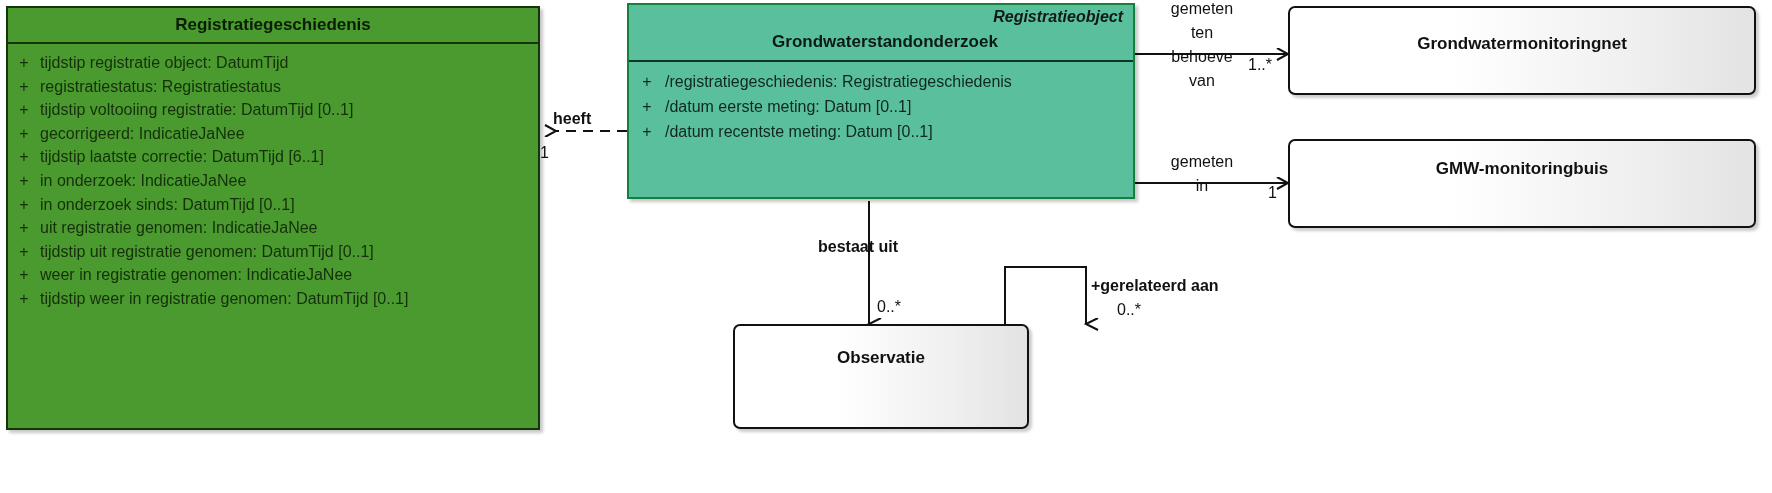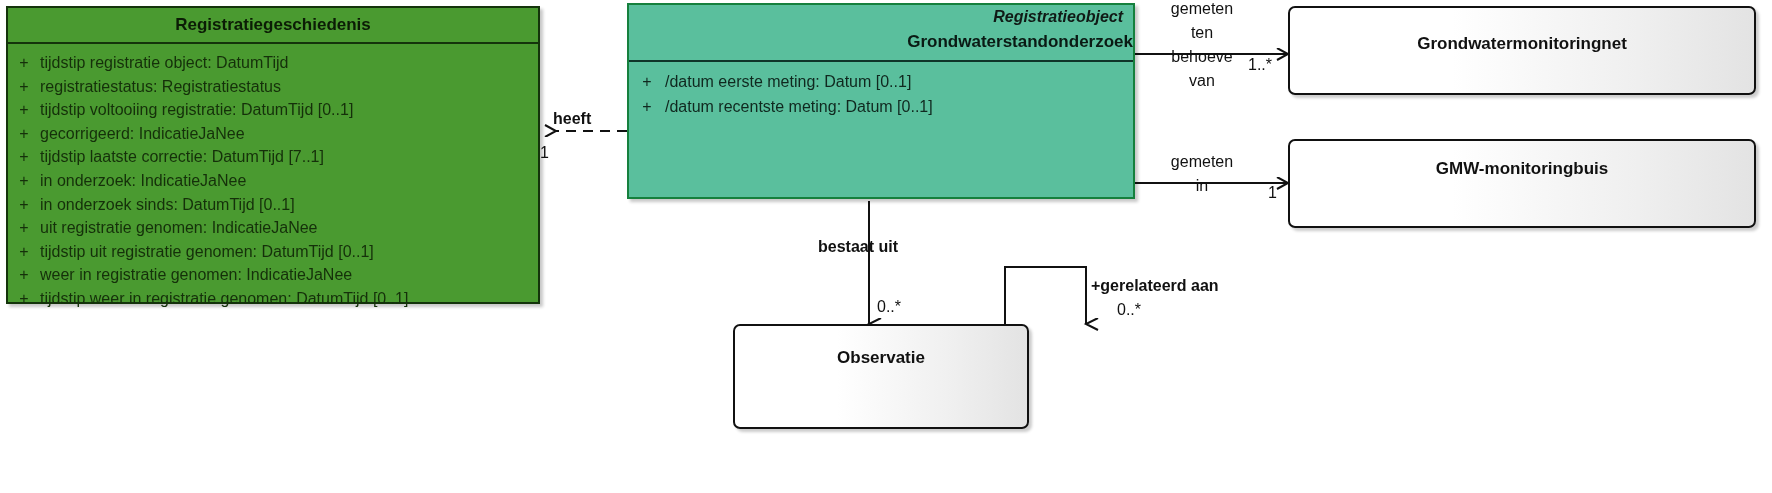--- a/index.html
+++ b/index.html
@@ -9,21 +9,21 @@
     font-family:"Liberation Sans", sans-serif;
     position:relative;
     overflow:hidden;
   }
   #diagram { position:absolute; left:0; top:0; width:1772px; height:493px; }
 
   .uml-class { position:absolute; box-sizing:border-box; }
 
   
   .cls-green {
-    left:6px; top:6px; width:534px; height:298px;
+    left:6px; top:6px; width:534px; height:424px;
     background:#4a9a30;
     border:2px solid #14340b;
     box-shadow:3px 3px 3px rgba(0,0,0,0.22);
   }
   .cls-green .cls-title {
     height:34px; line-height:34px;
     text-align:center;
     font-weight:bold; font-size:17px; color:#0b1c05;
     border-bottom:2px solid #14340b;
   }
@@ -40,21 +40,21 @@
     left:627px; top:3px; width:508px; height:196px;
     background:#5abf9d;
     border:2px solid #15803d;
     box-shadow:3px 3px 3px rgba(0,0,0,0.22);
   }
   .cls-teal .stereo {
     text-align:right; padding:3px 10px 0 0;
     font-style:italic; font-weight:bold; font-size:16px; color:#101a16;
   }
   .cls-teal .cls-title {
-    text-align:right; font-weight:bold; font-size:17px; color:#0a1a14;
+    text-align:center; font-weight:bold; font-size:17px; color:#0a1a14;
     padding-top:6px; padding-bottom:8px;
     border-bottom:2px solid #0f3529;
     padding-left:8px;
   }
   .cls-teal .cls-attrs { padding-top:7px; }
   .cls-teal .attr-row {
     height:25px; line-height:25px;
     font-size:16px; color:#10281f; white-space:nowrap;
   }
   .cls-teal .attr-vis { display:inline-block; width:36px; text-align:center; }
@@ -124,21 +124,21 @@
       <div class="attr-row">
         <span class="attr-vis">+</span><span>registratiestatus: Registratiestatus</span>
       </div>
       <div class="attr-row">
         <span class="attr-vis">+</span><span>tijdstip voltooiing registratie: DatumTijd [0..1]</span>
       </div>
       <div class="attr-row">
         <span class="attr-vis">+</span><span>gecorrigeerd: IndicatieJaNee</span>
       </div>
       <div class="attr-row">
-        <span class="attr-vis">+</span><span>tijdstip laatste correctie: DatumTijd [7..1]</span>
+        <span class="attr-vis">+</span><span>tijdstip laatste correctie: DatumTijd [6..1]</span>
       </div>
       <div class="attr-row">
         <span class="attr-vis">+</span><span>in onderzoek: IndicatieJaNee</span>
       </div>
       <div class="attr-row">
         <span class="attr-vis">+</span><span>in onderzoek sinds: DatumTijd [0..1]</span>
       </div>
       <div class="attr-row">
         <span class="attr-vis">+</span><span>uit registratie genomen: IndicatieJaNee</span>
       </div>
@@ -151,20 +151,23 @@
       <div class="attr-row">
         <span class="attr-vis">+</span><span>tijdstip weer in registratie genomen: DatumTijd [0..1]</span>
       </div>
     </div>
   </div>
 
   <div class="uml-class cls-teal" id="cls-gwso">
     <div class="stereo">Registratieobject</div>
     <div class="cls-title">Grondwaterstandonderzoek</div>
     <div class="cls-attrs">
+      <div class="attr-row">
+        <span class="attr-vis">+</span><span>/registratiegeschiedenis: Registratiegeschiedenis</span>
+      </div>
       <div class="attr-row">
         <span class="attr-vis">+</span><span>/datum eerste meting: Datum [0..1]</span>
       </div>
       <div class="attr-row">
         <span class="attr-vis">+</span><span>/datum recentste meting: Datum [0..1]</span>
       </div>
     </div>
   </div>
 
   <div class="uml-class cls-plain" id="cls-gmn">

